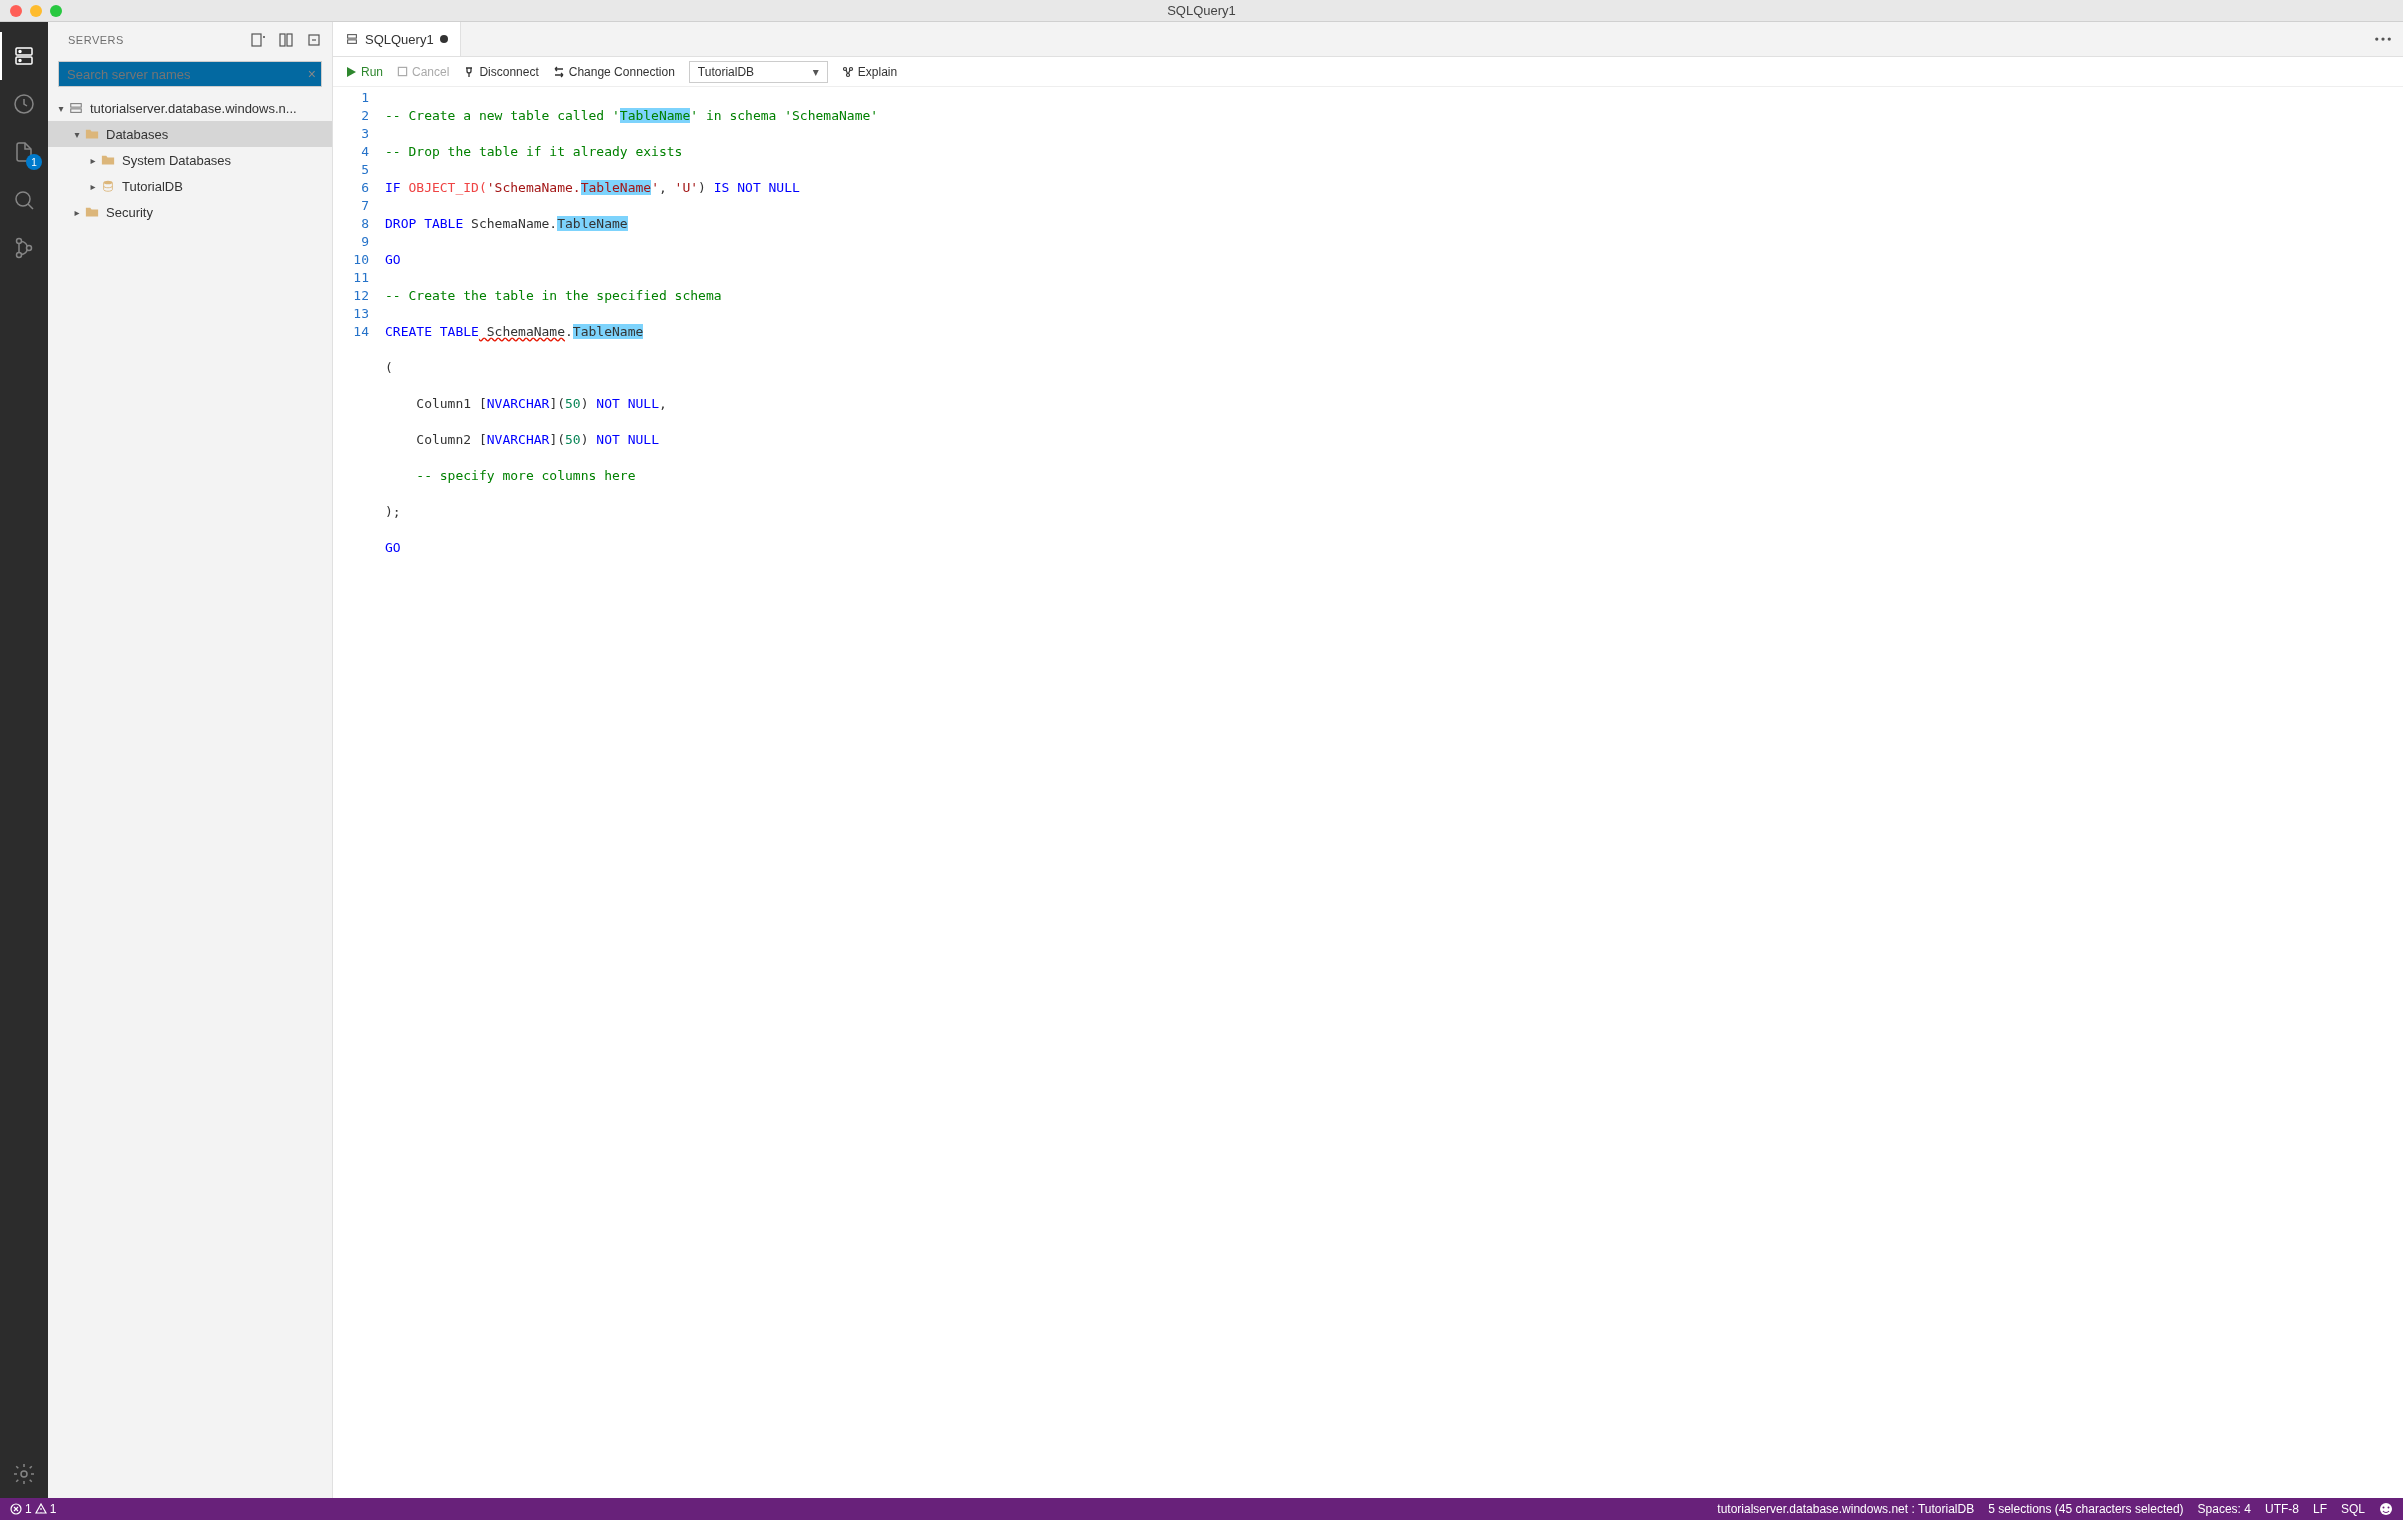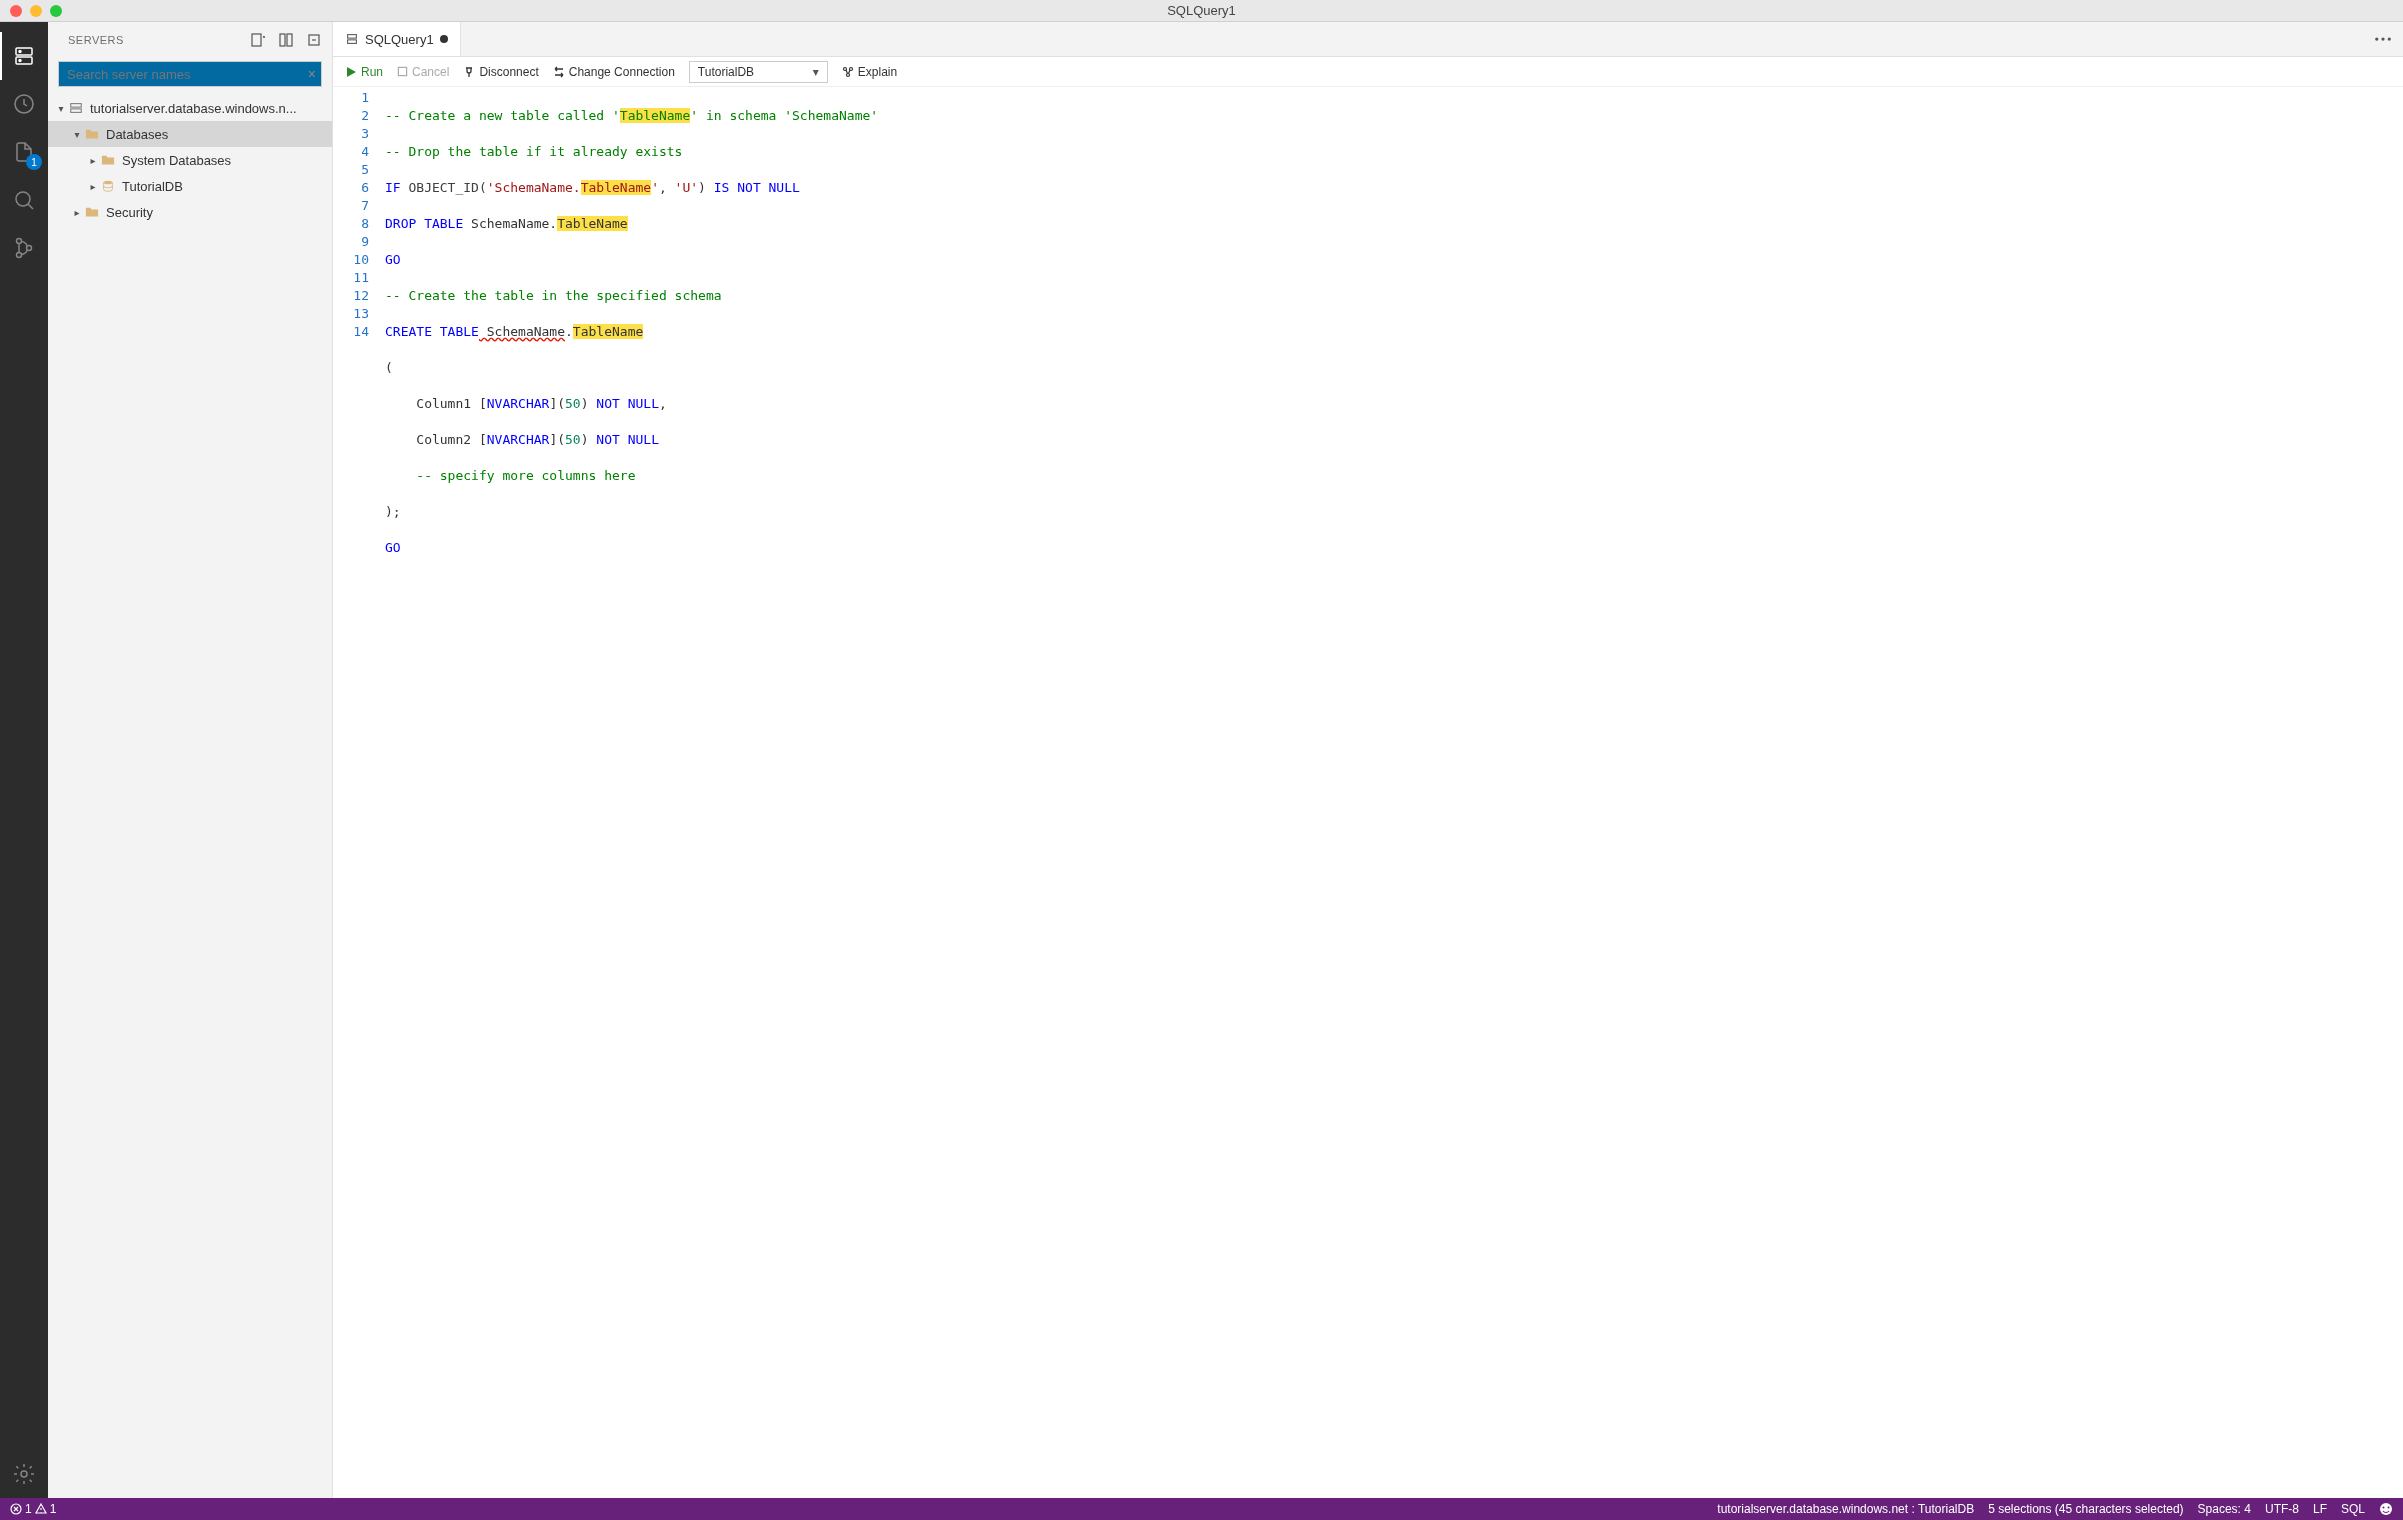--- a/index.html
+++ b/index.html
@@ -279,27 +279,27 @@
 .code {
   flex: 1;
   padding: 2px 0 0 4px;
   white-space: pre;
 }
 .code-line { height: 18px; }
 
 .c-comment { color: #008000; }
 .c-keyword { color: #0000ff; }
 .c-string { color: #a31515; }
-.c-func { color: #404040; margin-top: 20px; }
+.c-func { color: #ef4444; margin-top: 20px; }
 .c-type { color: #0000ff; }
 .c-num { color: #098658; }
 .c-punc { color: #333; }
 .c-ident { color: #333; }
 .hl {
-  background: #fde047;
+  background: #7dd3fc;
 }
 .squiggle {
   text-decoration: underline wavy #e51400;
   text-decoration-skip-ink: none;
 }
 
 
 .statusbar {
   height: 22px;
   background: #68217a;

